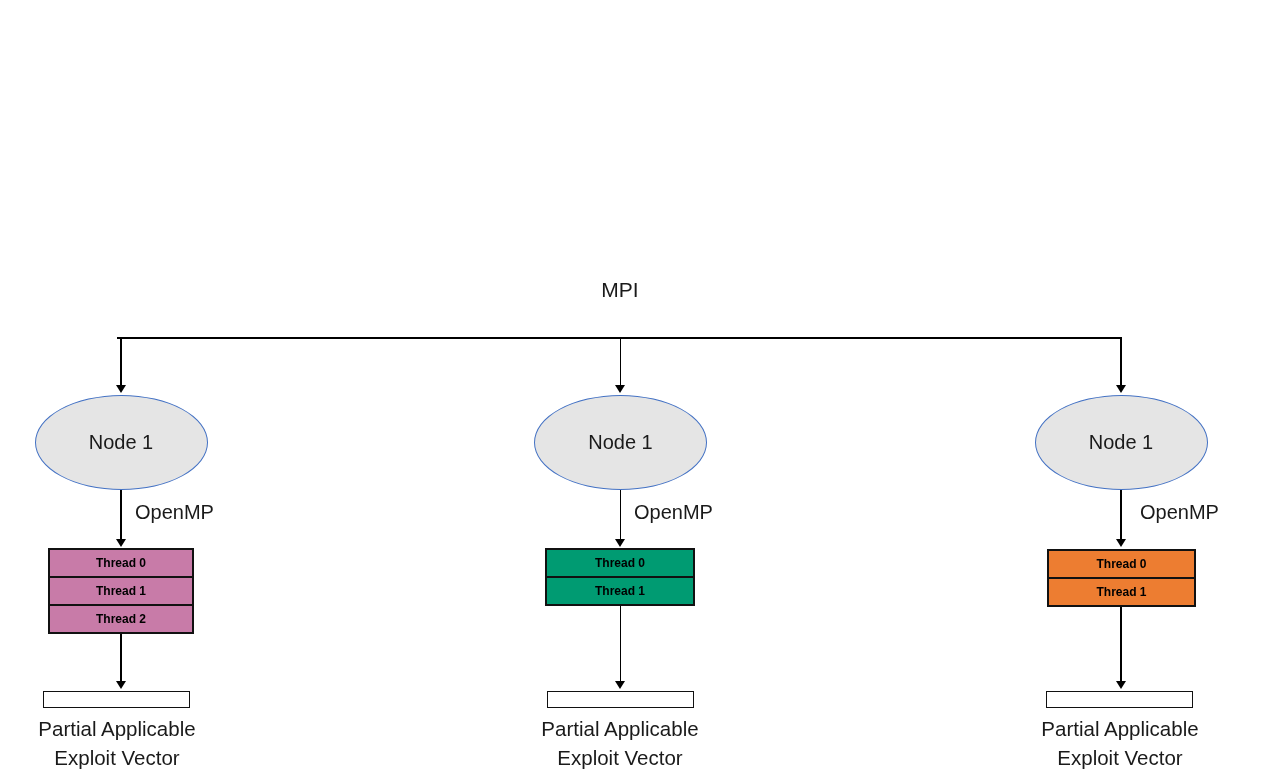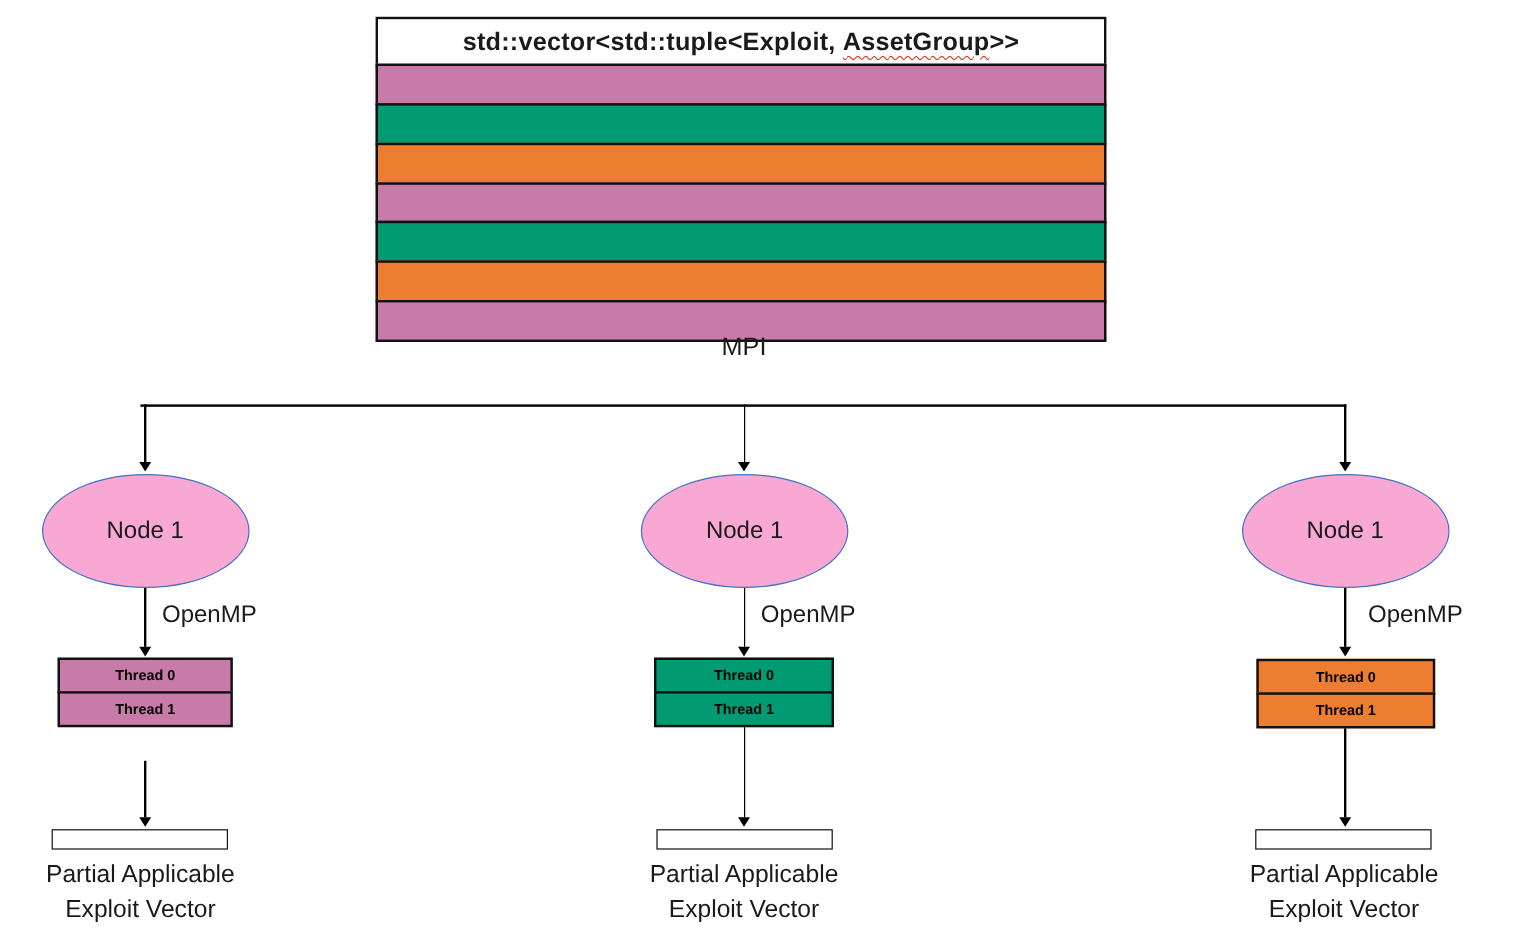--- a/index.html
+++ b/index.html
@@ -43,21 +43,21 @@
     margin-top: -2px;
   }
 
   
   .mpi-label { font-size: 21px; text-align: center; width: 120px; }
   .node-ellipse {
     box-sizing: border-box;
     width: 173px; height: 95px;
     border: 1.5px solid #4472c4;
     border-radius: 50%;
-    background: #f9a8d4;
+    background: #e5e5e5;
     display: flex; align-items: center; justify-content: center;
     font-size: 20px;
   }
   .openmp-label { font-size: 20px; white-space: nowrap; }
 
   
   .hline { height: 1.5px; background: #000000; }
   .vline { width: 1.5px; background: #000000; }
   .arrowhead-down {
     width: 0; height: 0;
@@ -90,32 +90,20 @@
     font-size: 20.5px;
     text-align: center;
     line-height: 29px;
   }
 </style>
 </head>
 <body>
 
 <div id="canvas">
 
-  <div class="abs vector-box">
-    <div class="vector-title"><span>std::vector&lt;std::tuple&lt;Exploit, </span><span class="misspelled">AssetGroup</span><span>&gt;&gt;</span></div>
-    <div class="stripes">
-      <div class="stripe" style="background-color: rgb(200, 123, 168);"></div>
-      <div class="stripe" style="background-color: rgb(0, 155, 114);"></div>
-      <div class="stripe" style="background-color: rgb(237, 125, 49);"></div>
-      <div class="stripe" style="background-color: rgb(200, 123, 168);"></div>
-      <div class="stripe" style="background-color: rgb(0, 155, 114);"></div>
-      <div class="stripe" style="background-color: rgb(237, 125, 49);"></div>
-      <div class="stripe" style="background-color: rgb(200, 123, 168);"></div>
-    </div>
-  </div>
 
   <div class="abs mpi-label" style="left:560px; top:278px;">MPI</div>
 
   <div class="abs hline" style="left:117px; top:337px; width:1004.5px;"></div>
 
   <div class="abs vline" style="left:120.25px; top:337px; height:48px;"></div>
   <div class="abs arrowhead-down" style="left:115.5px; top:385px;"></div>
   <div class="abs vline" style="left:619.75px; top:337px; height:48px;"></div>
   <div class="abs arrowhead-down" style="left:615px; top:385px;"></div>
   <div class="abs vline" style="left:1120.25px; top:337px; height:48px;"></div>
@@ -127,20 +115,23 @@
   <div class="abs vline" style="left:120.25px; top:490px; height:49px;"></div>
   <div class="abs arrowhead-down" style="left:115.5px; top:539px;"></div>
   <div class="abs openmp-label" style="left:135px; top:501px;">OpenMP</div>
 
   <div class="abs thread-box" style="left:48px; top:548px; width:146px;">
     <div class="thread-row" style="background-color: rgb(200, 123, 168);">
         <span>Thread 0</span>
       </div>
     <div class="thread-row" style="background-color: rgb(200, 123, 168);">
         <span>Thread 1</span>
+      </div>
+    <div class="thread-row" style="background-color: rgb(200, 123, 168);">
+        <span>Thread 2</span>
       </div>
   </div>
 
   <div class="abs vline" style="left:120.25px; top:634px; height:47px;"></div>
   <div class="abs arrowhead-down" style="left:115.5px; top:681px;"></div>
   <div class="abs output-box" style="left:43px; top:691px;"></div>
   <div class="abs output-label" style="left:7px; top:714px;">
     <div>Partial Applicable</div>
     <div>Exploit Vector</div>
   </div>

